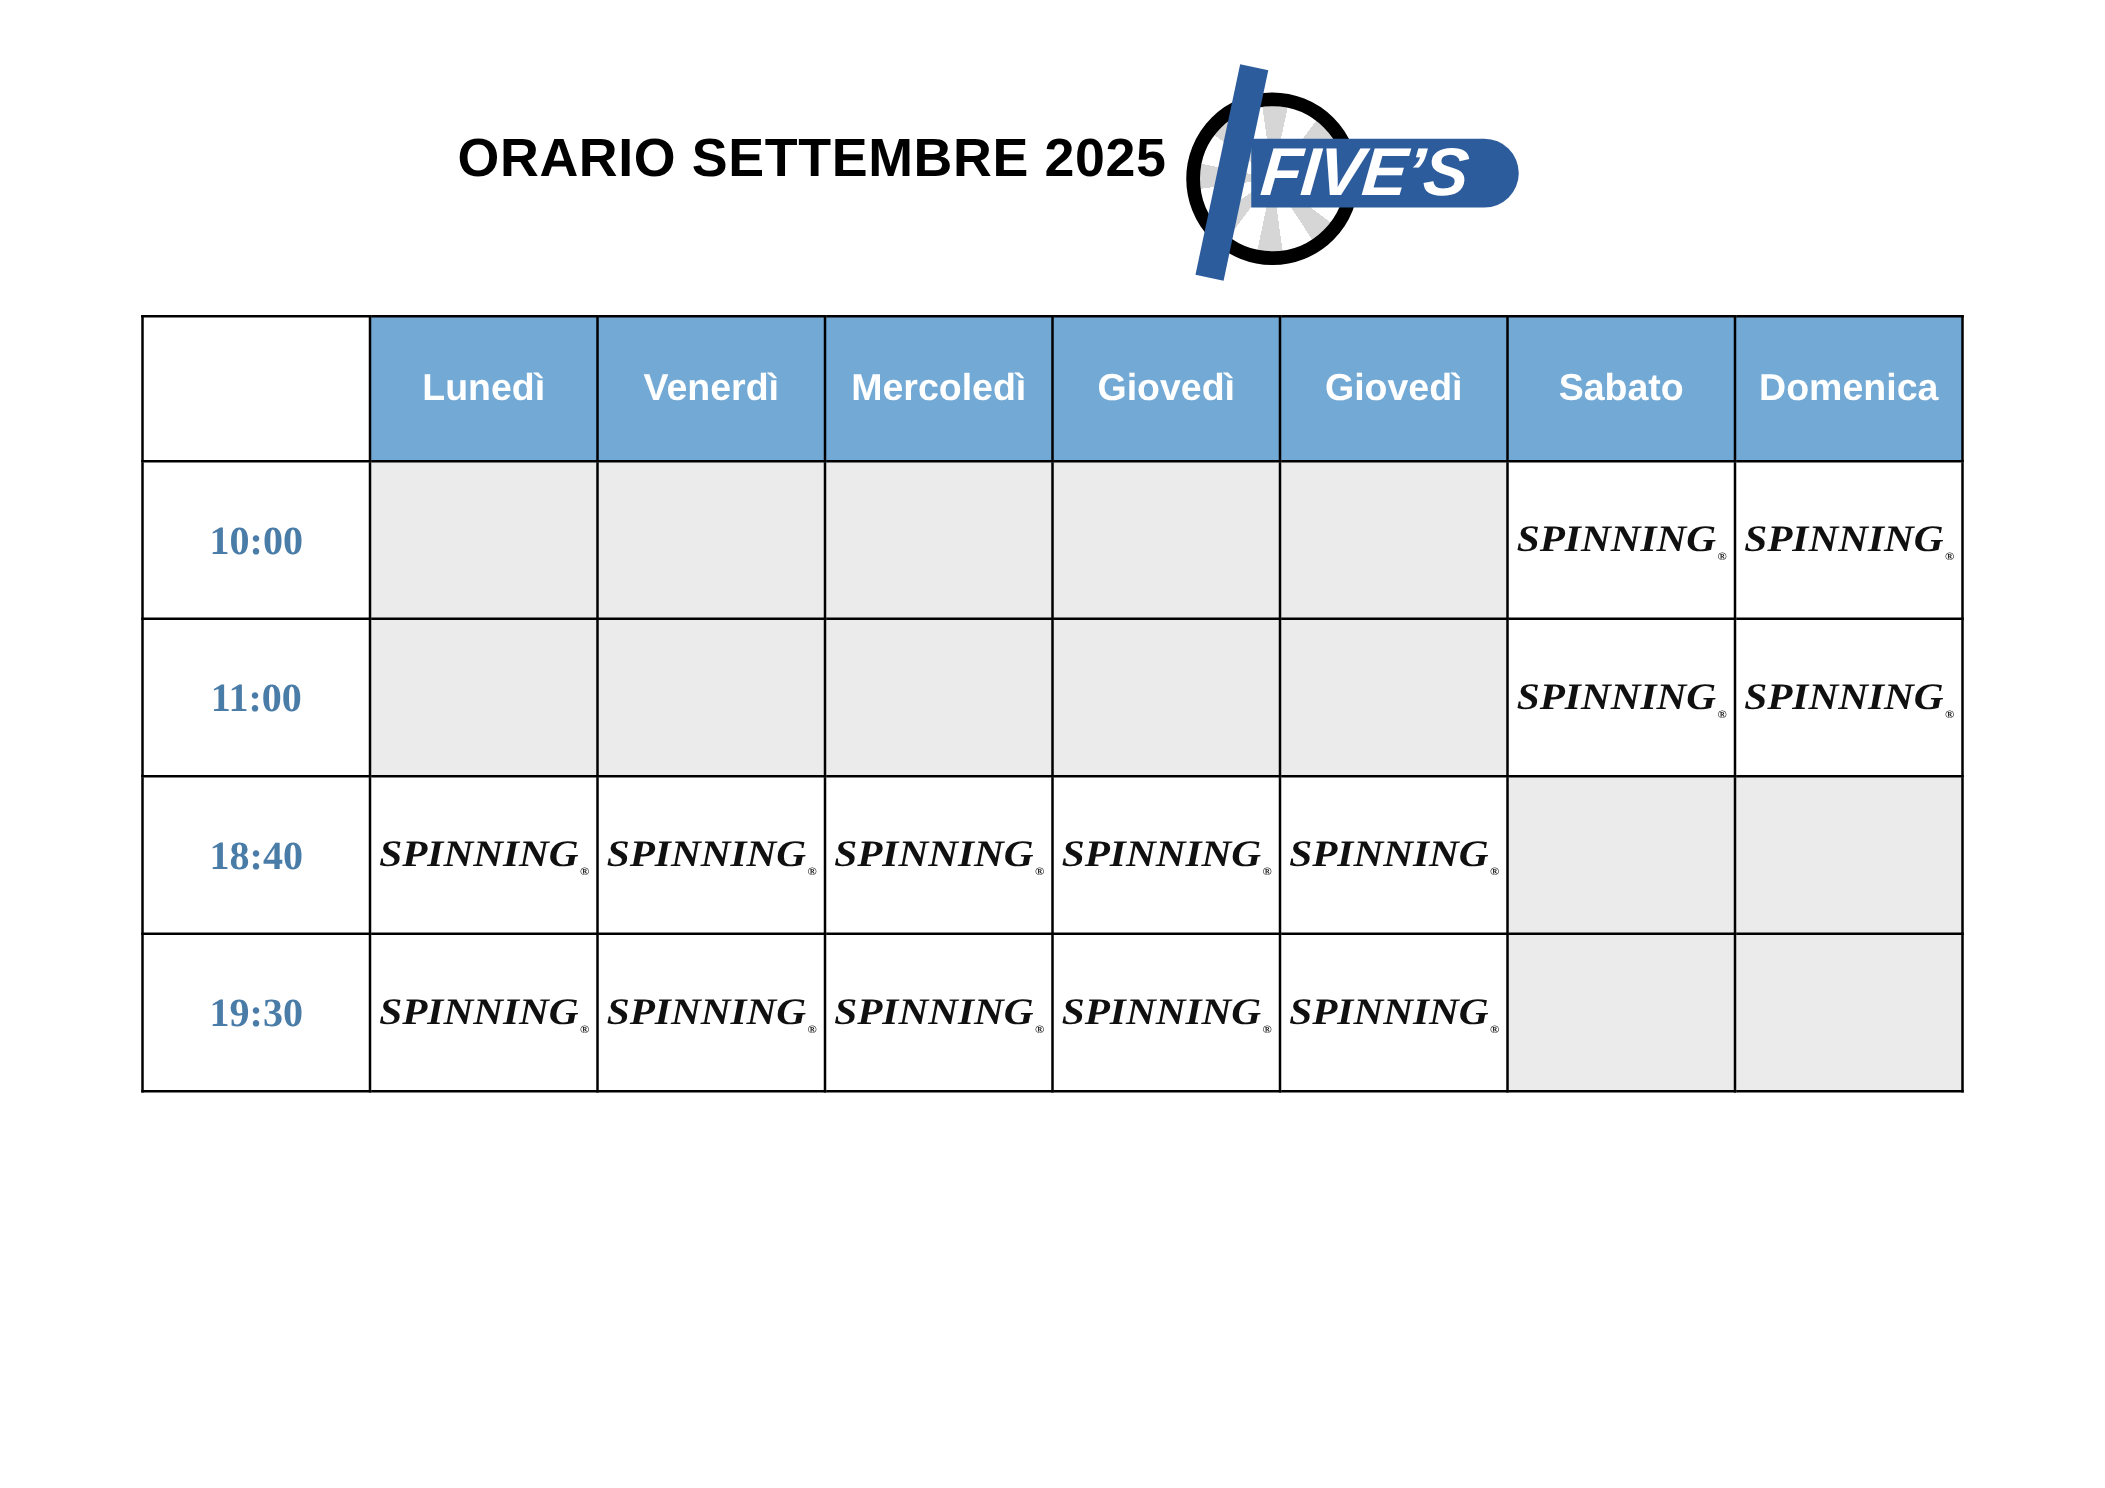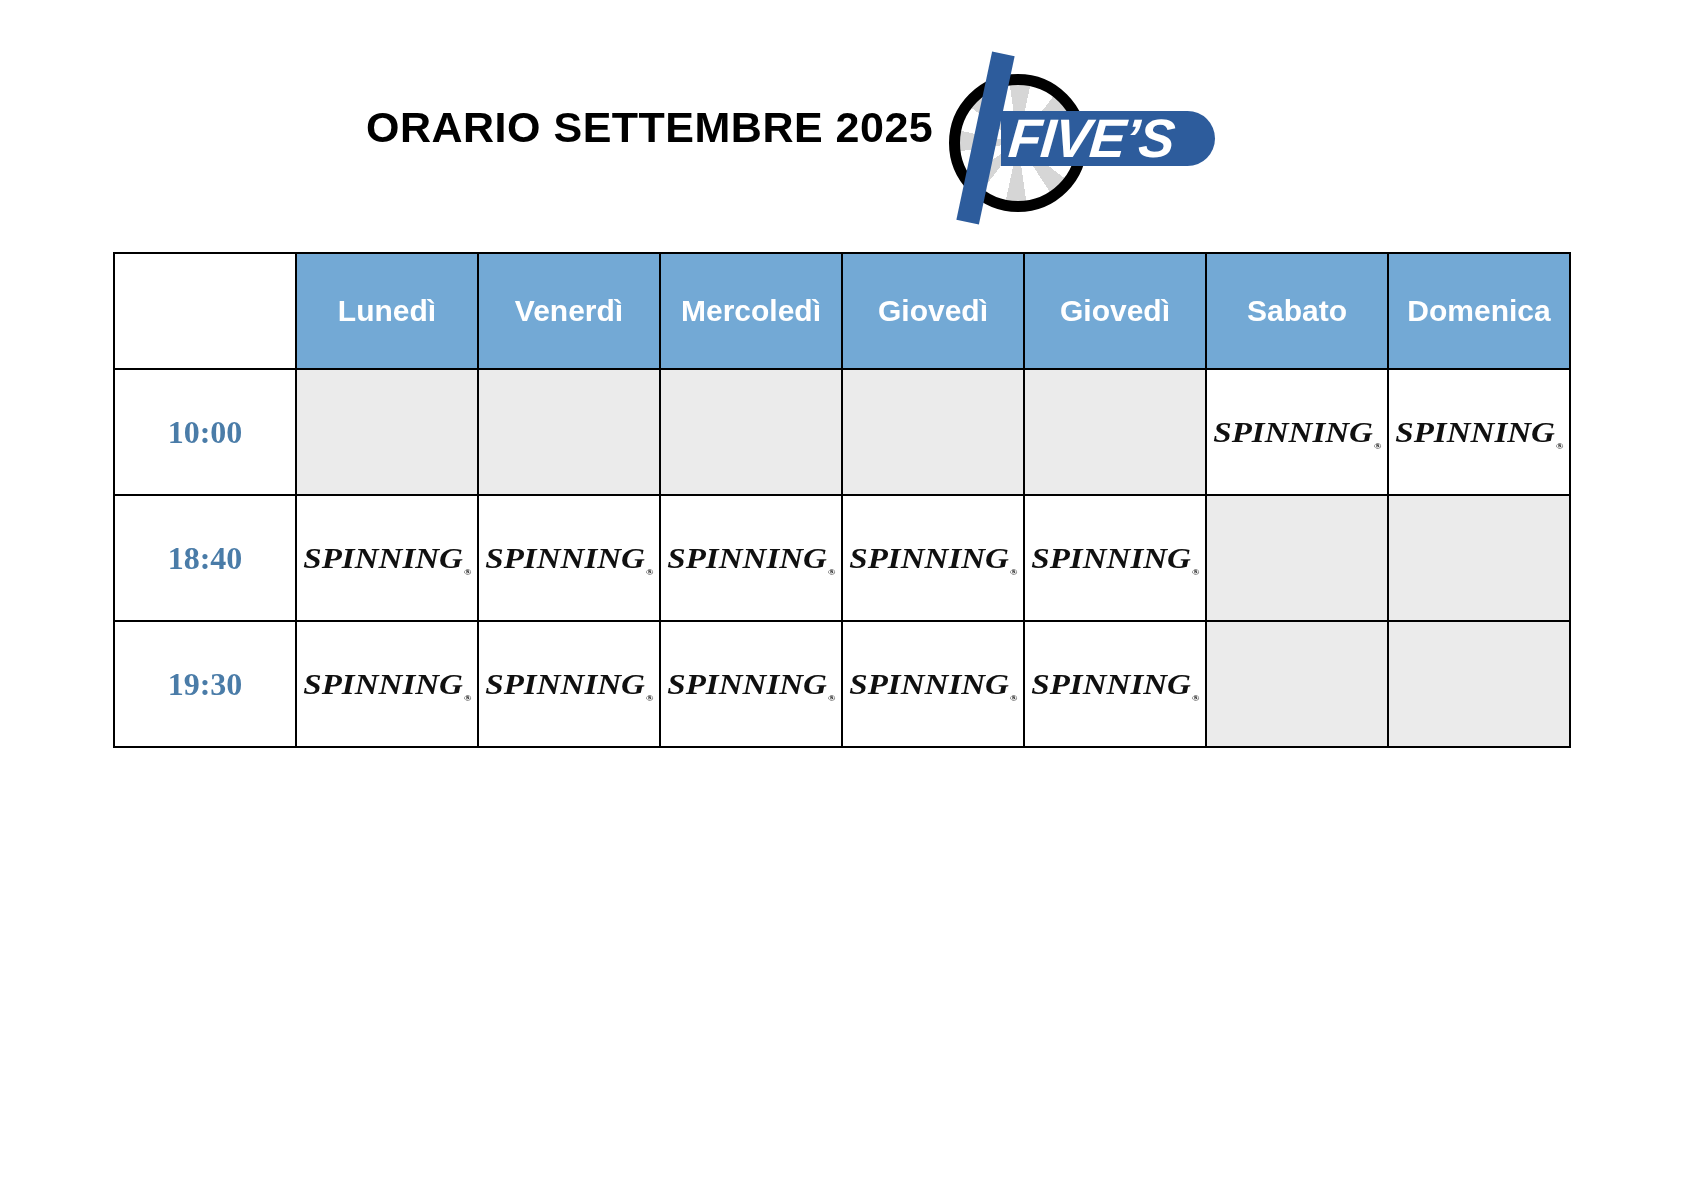--- a/index.html
+++ b/index.html
@@ -105,20 +105,30 @@
           <td class="time">10:00</td>
           <td class="empty"></td>
           <td class="empty"></td>
           <td class="empty"></td>
           <td class="empty"></td>
           <td class="empty"></td>
           <td class="cls"><span class="spin">SPINNING<span class="reg">®</span></span></td>
           <td class="cls"><span class="spin">SPINNING<span class="reg">®</span></span></td>
         </tr>
         <tr>
+          <td class="time">11:00</td>
+          <td class="empty"></td>
+          <td class="empty"></td>
+          <td class="empty"></td>
+          <td class="empty"></td>
+          <td class="empty"></td>
+          <td class="cls"><span class="spin">SPINNING<span class="reg">®</span></span></td>
+          <td class="cls"><span class="spin">SPINNING<span class="reg">®</span></span></td>
+        </tr>
+        <tr>
           <td class="time">18:40</td>
           <td class="cls"><span class="spin">SPINNING<span class="reg">®</span></span></td>
           <td class="cls"><span class="spin">SPINNING<span class="reg">®</span></span></td>
           <td class="cls"><span class="spin">SPINNING<span class="reg">®</span></span></td>
           <td class="cls"><span class="spin">SPINNING<span class="reg">®</span></span></td>
           <td class="cls"><span class="spin">SPINNING<span class="reg">®</span></span></td>
           <td class="empty"></td>
           <td class="empty"></td>
         </tr>
         <tr>

